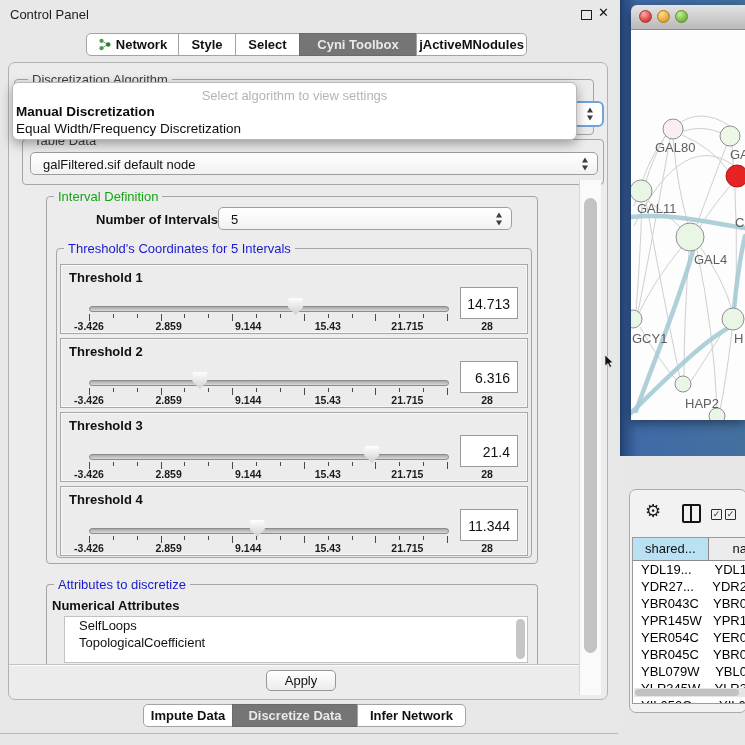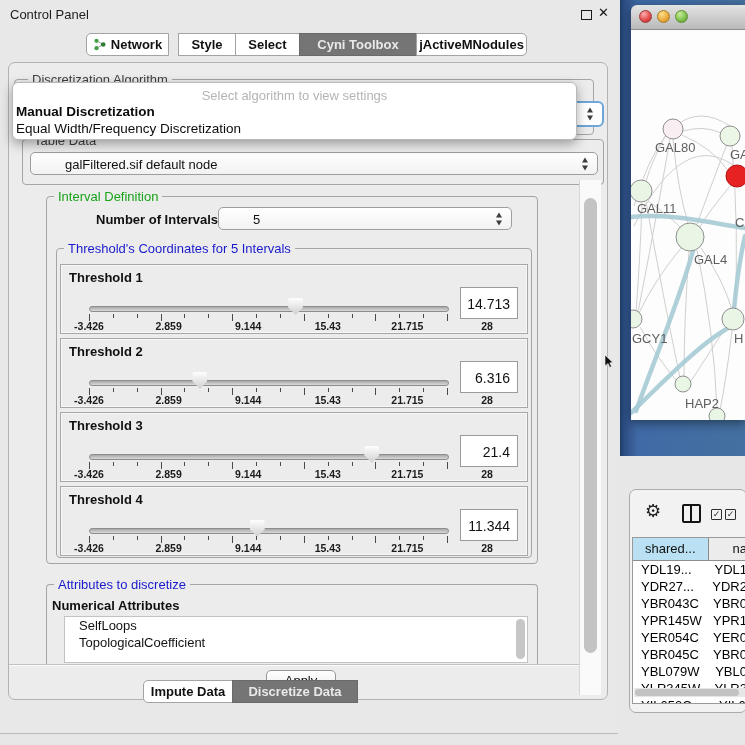--- a/index.html
+++ b/index.html
@@ -12,35 +12,35 @@
   .cp-title{position:absolute;left:10px;top:7px;font-size:13px;color:#1d1d1d;}
   .float-ic{position:absolute;left:581px;top:10px;width:9px;height:8px;border:1.5px solid #1a1a1a;}
   .close-ic{position:absolute;left:598px;top:5px;font-size:13px;font-weight:800;color:#111;}
 
   
   .tab{position:absolute;top:33px;height:23px;background:#fff;border:1px solid #a3a3a3;
        display:flex;align-items:center;justify-content:center;gap:5px;font-size:13px;font-weight:600;color:#111;box-sizing:border-box;}
   .tab.first{border-radius:5px 0 0 5px;}
   .tab.last{border-radius:0 5px 5px 0;}
   .tab.active{background:#757575;border-color:#6a6a6a;color:#e9e9e9;}
-  .bt{top:680px;align-items:center;}
+  .bt{top:704px;align-items:center;}
 
   
   .panel{position:absolute;left:8px;top:62px;width:600px;height:638px;background:#ececec;
          border:1px solid #b2b2b2;border-radius:7px;box-sizing:border-box;}
 
   .group{position:absolute;border:1px solid #a5a5a5;border-radius:4px;background:transparent;box-sizing:border-box;}
   .gtitle{position:absolute;font-size:13px;background:#ececec;padding:0 4px;white-space:nowrap;z-index:3;}
   .t-gray{color:#3f3f3f;}
   .t-green{color:#17a317;}
   .t-blue{color:#1a1acd;}
 
   .combo{position:absolute;background:linear-gradient(#ffffff,#f2f2f2);border:1px solid #9e9e9e;border-radius:5px;
          font-size:13px;color:#111;box-sizing:border-box;}
-  .combo .cval{position:absolute;left:12px;top:50%;transform:translateY(-50%);white-space:nowrap;margin-left:22px;}
+  .combo .cval{position:absolute;left:12px;top:50%;transform:translateY(-50%);white-space:nowrap;}
   .stp{position:absolute;right:8px;top:50%;transform:translateY(-50%);width:7px;height:13px;}
   .stp::before{content:"";position:absolute;top:0;left:0;border-left:3.5px solid transparent;border-right:3.5px solid transparent;border-bottom:5px solid #3d3d3d;}
   .stp::after{content:"";position:absolute;bottom:0;left:0;border-left:3.5px solid transparent;border-right:3.5px solid transparent;border-top:5px solid #3d3d3d;}
   .algo-combo{left:28px;top:101px;width:576px;height:26px;border:2px solid #6ea6da;border-radius:6px;background:#fff;z-index:1;}
 
   
   .tpanel{position:absolute;left:60px;width:468px;height:70px;background:#ececec;
           border:1px solid #a7a7a7;box-shadow:inset 0 0 0 1px #f7f7f7;box-sizing:border-box;}
   .tp-label{position:absolute;left:8px;top:5px;font-size:13px;font-weight:bold;color:#101010;}
   .track{position:absolute;left:28px;top:41px;width:358px;height:4px;border:1px solid #8d8d8d;border-radius:3px;
@@ -115,21 +115,21 @@
 </head>
 <body>
 
 <div class="app">
 
   <section class="cp">
     <span class="cp-title">Control Panel</span>
     <div class="float-ic"></div>
     <span class="close-ic">✕</span>
 
-    <div class="tab first" style="left:86px;width:83px;">
+    <div class="tab first" style="left:86px;width:93px;">
       <svg width="13" height="13" viewBox="0 0 13 13">
         <line x1="4" y1="3" x2="10" y2="6.5" stroke="#9a9a9a" stroke-width="1"></line>
         <line x1="4" y1="10" x2="10" y2="6.5" stroke="#9a9a9a" stroke-width="1"></line>
         <circle cx="3.5" cy="2.8" r="2.1" fill="#43a047"></circle>
         <circle cx="3.5" cy="10.2" r="2.1" fill="#43a047"></circle>
         <circle cx="10.2" cy="6.5" r="2.3" fill="#2e7d32"></circle>
       </svg>
       <span>Network</span>
     </div>
     <div class="tab" style="left:178px;width:58px;">
@@ -315,20 +315,23 @@
     </div>
     <div class="abs" style="left:9px;top:664px;width:570px;height:0;border-top:1px solid #c2c2c2;border-bottom:1px solid #fbfbfb;"></div>
 
     <div class="apply">Apply</div>
 
     <div class="tab bt first" style="left:143px;width:90px;">
       <span>Impute Data</span>
     </div>
     <div class="tab bt active" style="left:232px;width:126px;">
       <span>Discretize Data</span>
+    </div>
+    <div class="tab bt last" style="left:357px;width:109px;">
+      <span>Infer Network</span>
     </div>
   </section>
 
   <div class="popup">
     <div class="popup-prompt">Select algorithm to view settings</div>
     <div class="popup-item pi1">Manual Discretization</div>
     <div class="popup-item pi2">Equal Width/Frequency Discretization</div>
   </div>
 
   <div class="desktop"></div>

